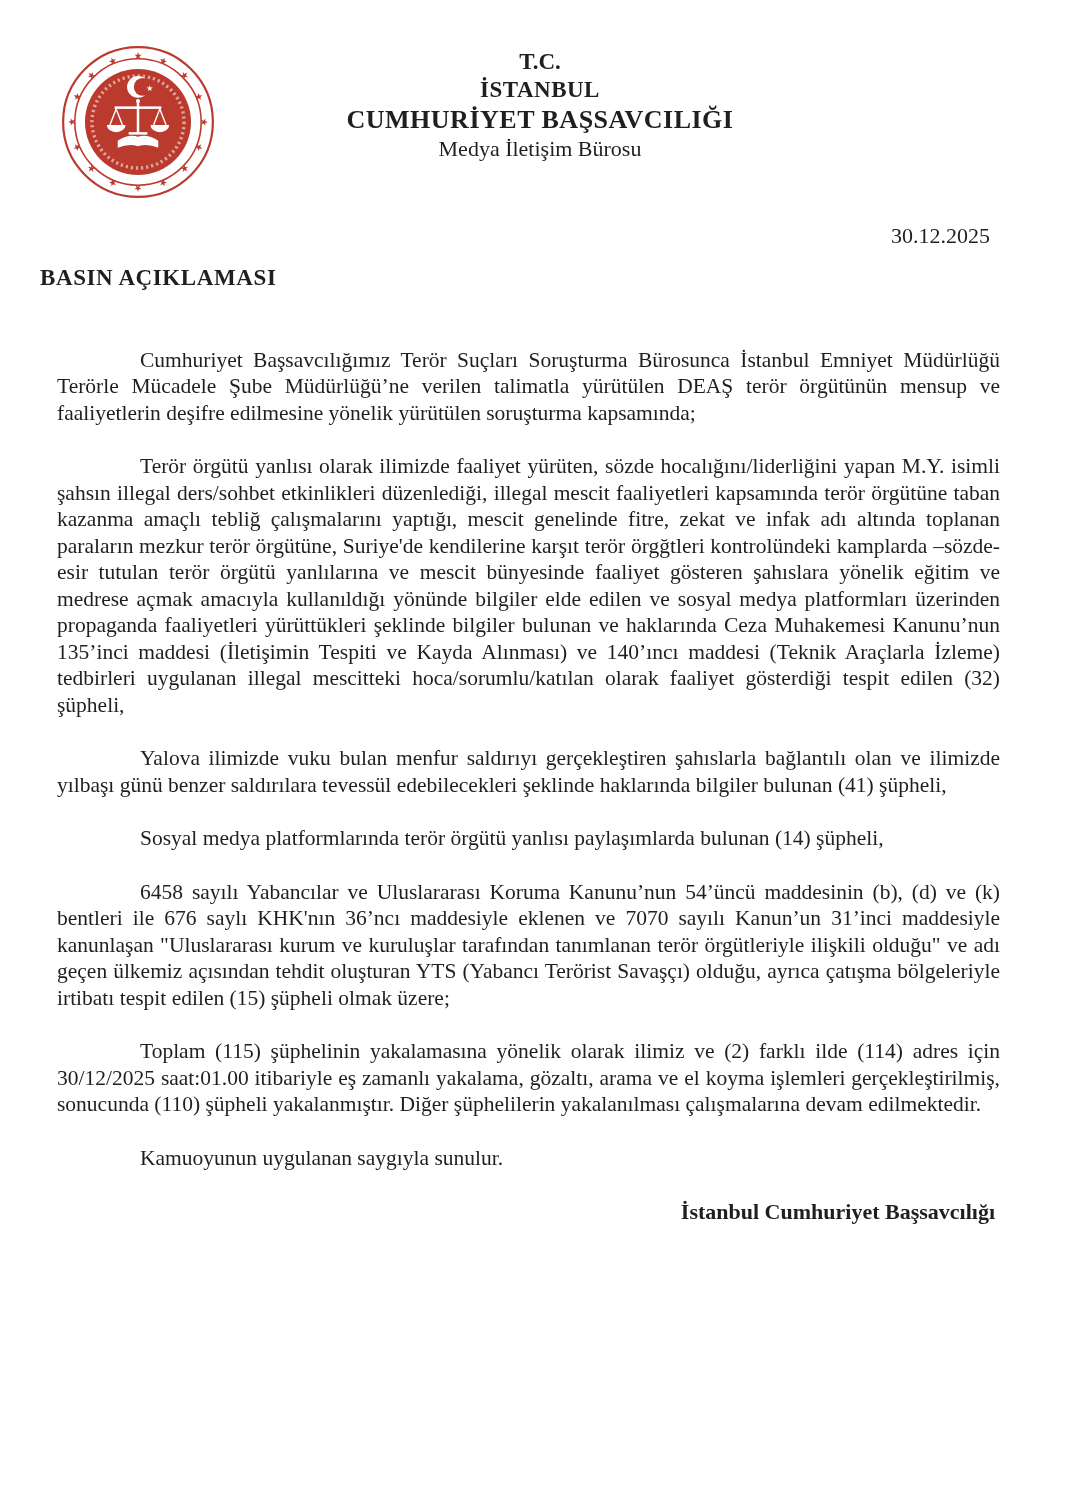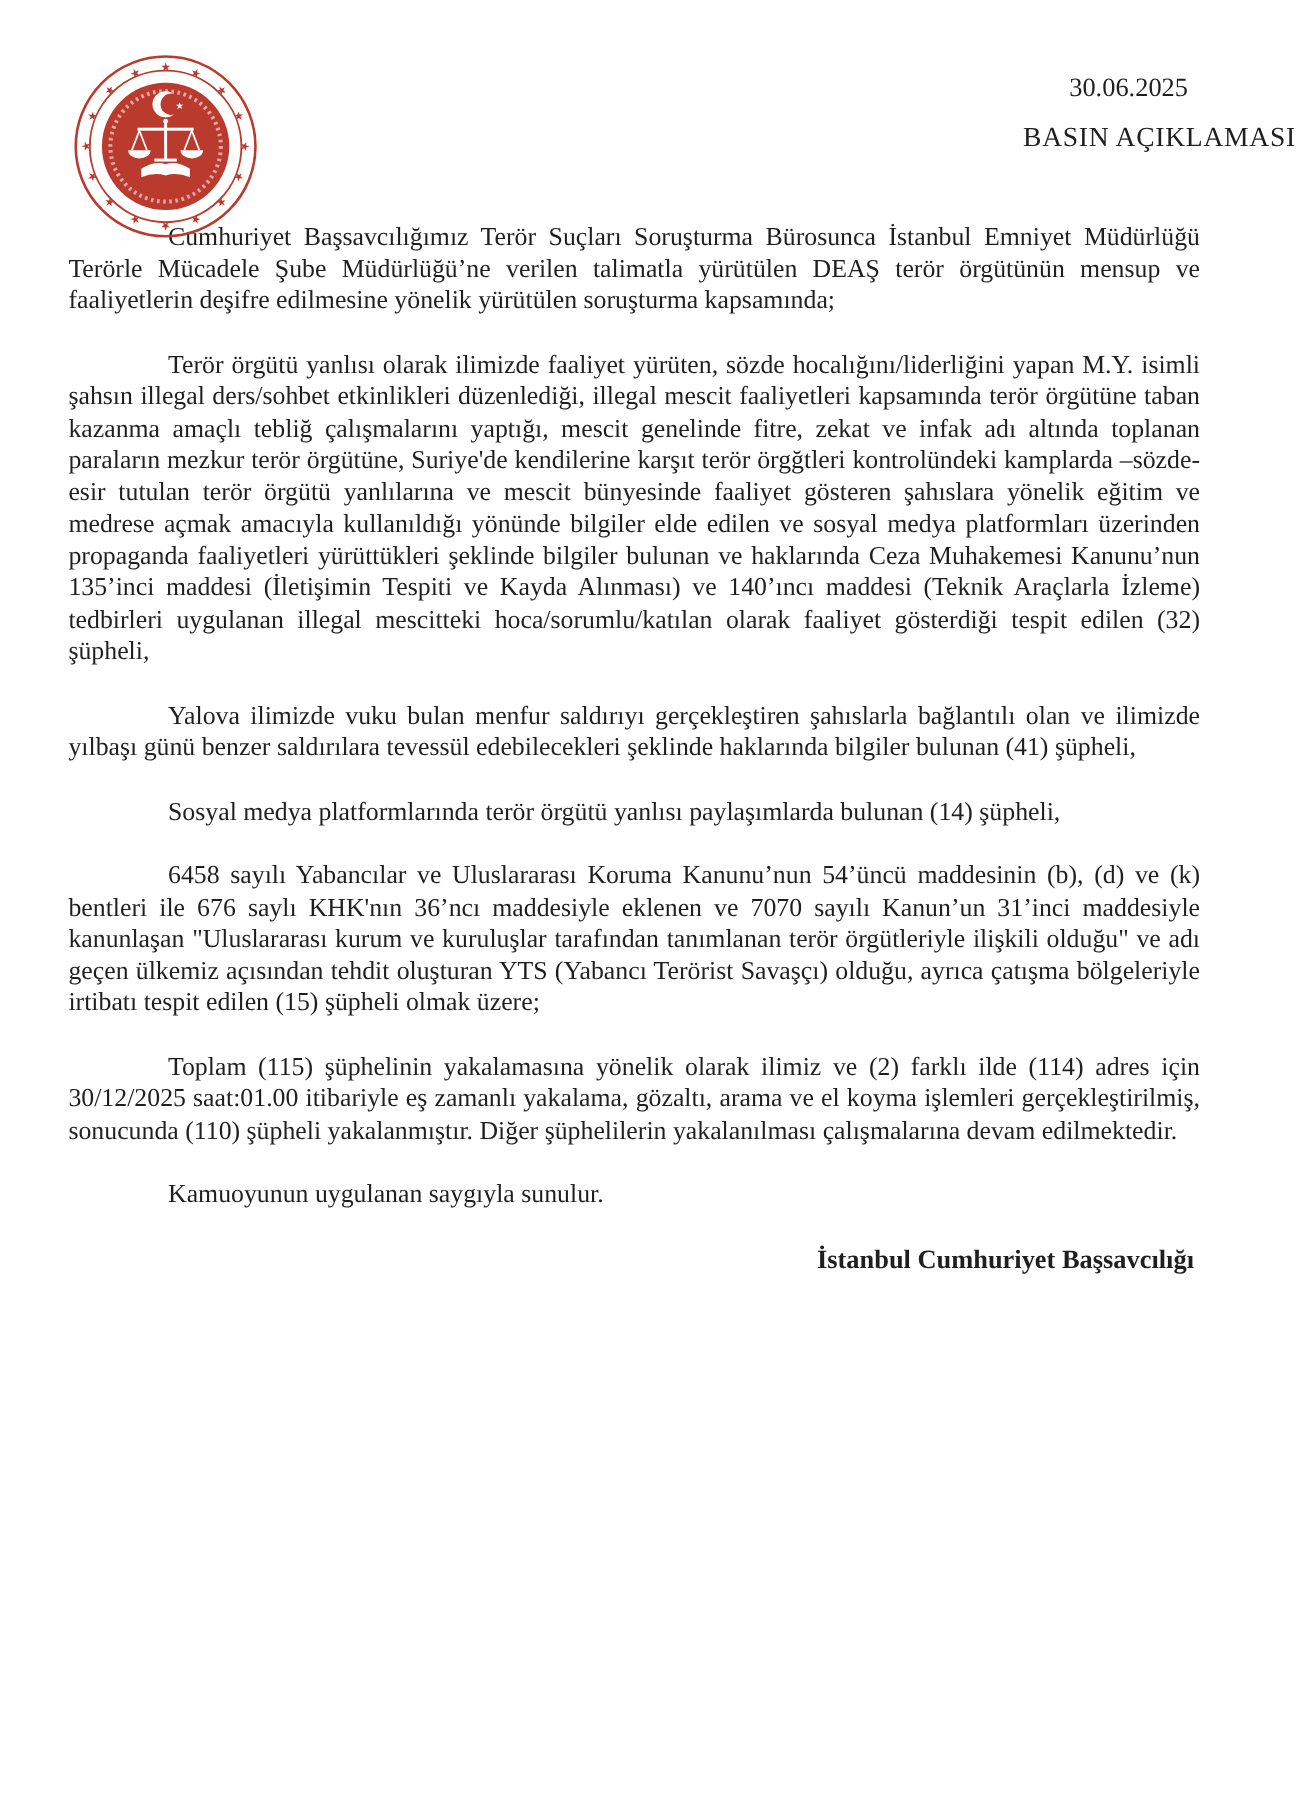--- a/index.html
+++ b/index.html
@@ -25,23 +25,23 @@
   .lh-office{font-size:26px;font-weight:bold;letter-spacing:0.5px;}
   .lh-bureau{font-size:22px;}
   .date-line{
     margin-top:60px;
     padding-right:90px;
     text-align:right;
     font-size:22px;
   }
   .doc-title{
     margin-top:16px;
-    text-align:right;
+    text-align:left;
     font-size:23px;
-    font-weight:normal;
+    font-weight:bold;
     letter-spacing:0.6px;
     padding-left:40px;
   }
   .doc-body{
     margin:56px 80px 12px 57px;
   }
   .doc-body p{
     margin:0 0 27px 0;
     font-size:21.5px;
     line-height:26.5px;
@@ -100,22 +100,28 @@
     <line x1="36" y1="41.6" x2="40" y2="52" stroke="#ffffff" stroke-width="0.9"></line>
     <path d="M30,52 A6,4.5 0 0 0 42,52 Z" fill="#ffffff"></path>
     <line x1="64" y1="41.6" x2="60" y2="52" stroke="#ffffff" stroke-width="0.9"></line>
     <line x1="64" y1="41.6" x2="68" y2="52" stroke="#ffffff" stroke-width="0.9"></line>
     <path d="M58,52 A6,4.5 0 0 0 70,52 Z" fill="#ffffff"></path>
 
     <rect x="44" y="56.5" width="12" height="1.6" fill="#ffffff"></rect>
     <path d="M37,62 Q44,57.5 50,59.5 Q56,57.5 63,62 L63,66.5 Q56,63.5 50,65.5 Q44,63.5 37,66.5 Z" fill="#ffffff"></path>
   </svg>
 
+  <div class="letterhead">
+    <div class="lh-tc">T.C.</div>
+    <div class="lh-city">İSTANBUL</div>
+    <div class="lh-office">CUMHURİYET BAŞSAVCILIĞI</div>
+    <div class="lh-bureau">Medya İletişim Bürosu</div>
+  </div>
 
-  <div class="date-line">30.06.2025</div>
+  <div class="date-line">30.12.2025</div>
 
   <div class="doc-title">BASIN AÇIKLAMASI</div>
 
   <div class="doc-body">
     <p>Cumhuriyet Başsavcılığımız Terör Suçları Soruşturma Bürosunca İstanbul Emniyet Müdürlüğü Terörle Mücadele Şube Müdürlüğü’ne verilen talimatla yürütülen DEAŞ terör örgütünün mensup ve faaliyetlerin deşifre edilmesine yönelik yürütülen soruşturma kapsamında;</p>
     <p>Terör örgütü yanlısı olarak ilimizde faaliyet yürüten, sözde hocalığını/liderliğini yapan M.Y. isimli şahsın illegal ders/sohbet etkinlikleri düzenlediği, illegal mescit faaliyetleri kapsamında terör örgütüne taban kazanma amaçlı tebliğ çalışmalarını yaptığı, mescit genelinde fitre, zekat ve infak adı altında toplanan paraların mezkur terör örgütüne, Suriye'de kendilerine karşıt terör örgğtleri kontrolündeki kamplarda –sözde- esir tutulan terör örgütü yanlılarına ve mescit bünyesinde faaliyet gösteren şahıslara yönelik eğitim ve medrese açmak amacıyla kullanıldığı yönünde bilgiler elde edilen ve sosyal medya platformları üzerinden propaganda faaliyetleri yürüttükleri şeklinde bilgiler bulunan ve haklarında Ceza Muhakemesi Kanunu’nun 135’inci maddesi (İletişimin Tespiti ve Kayda Alınması) ve 140’ıncı maddesi (Teknik Araçlarla İzleme) tedbirleri uygulanan illegal mescitteki hoca/sorumlu/katılan olarak faaliyet gösterdiği tespit edilen (32) şüpheli,</p>
     <p>Yalova ilimizde vuku bulan menfur saldırıyı gerçekleştiren şahıslarla bağlantılı olan ve ilimizde yılbaşı günü benzer saldırılara tevessül edebilecekleri şeklinde haklarında bilgiler bulunan (41) şüpheli,</p>
     <p>Sosyal medya platformlarında terör örgütü yanlısı paylaşımlarda bulunan (14) şüpheli,</p>
     <p>6458 sayılı Yabancılar ve Uluslararası Koruma Kanunu’nun 54’üncü maddesinin (b), (d) ve (k) bentleri ile 676 saylı KHK'nın 36’ncı maddesiyle eklenen ve 7070 sayılı Kanun’un 31’inci maddesiyle kanunlaşan "Uluslararası kurum ve kuruluşlar tarafından tanımlanan terör örgütleriyle ilişkili olduğu" ve adı geçen ülkemiz açısından tehdit oluşturan YTS (Yabancı Terörist Savaşçı) olduğu, ayrıca çatışma bölgeleriyle irtibatı tespit edilen (15) şüpheli olmak üzere;</p>
     <p>Toplam (115) şüphelinin yakalamasına yönelik olarak ilimiz ve (2) farklı ilde (114) adres için 30/12/2025 saat:01.00 itibariyle eş zamanlı yakalama, gözaltı, arama ve el koyma işlemleri gerçekleştirilmiş, sonucunda (110) şüpheli yakalanmıştır. Diğer şüphelilerin yakalanılması çalışmalarına devam edilmektedir.</p>

